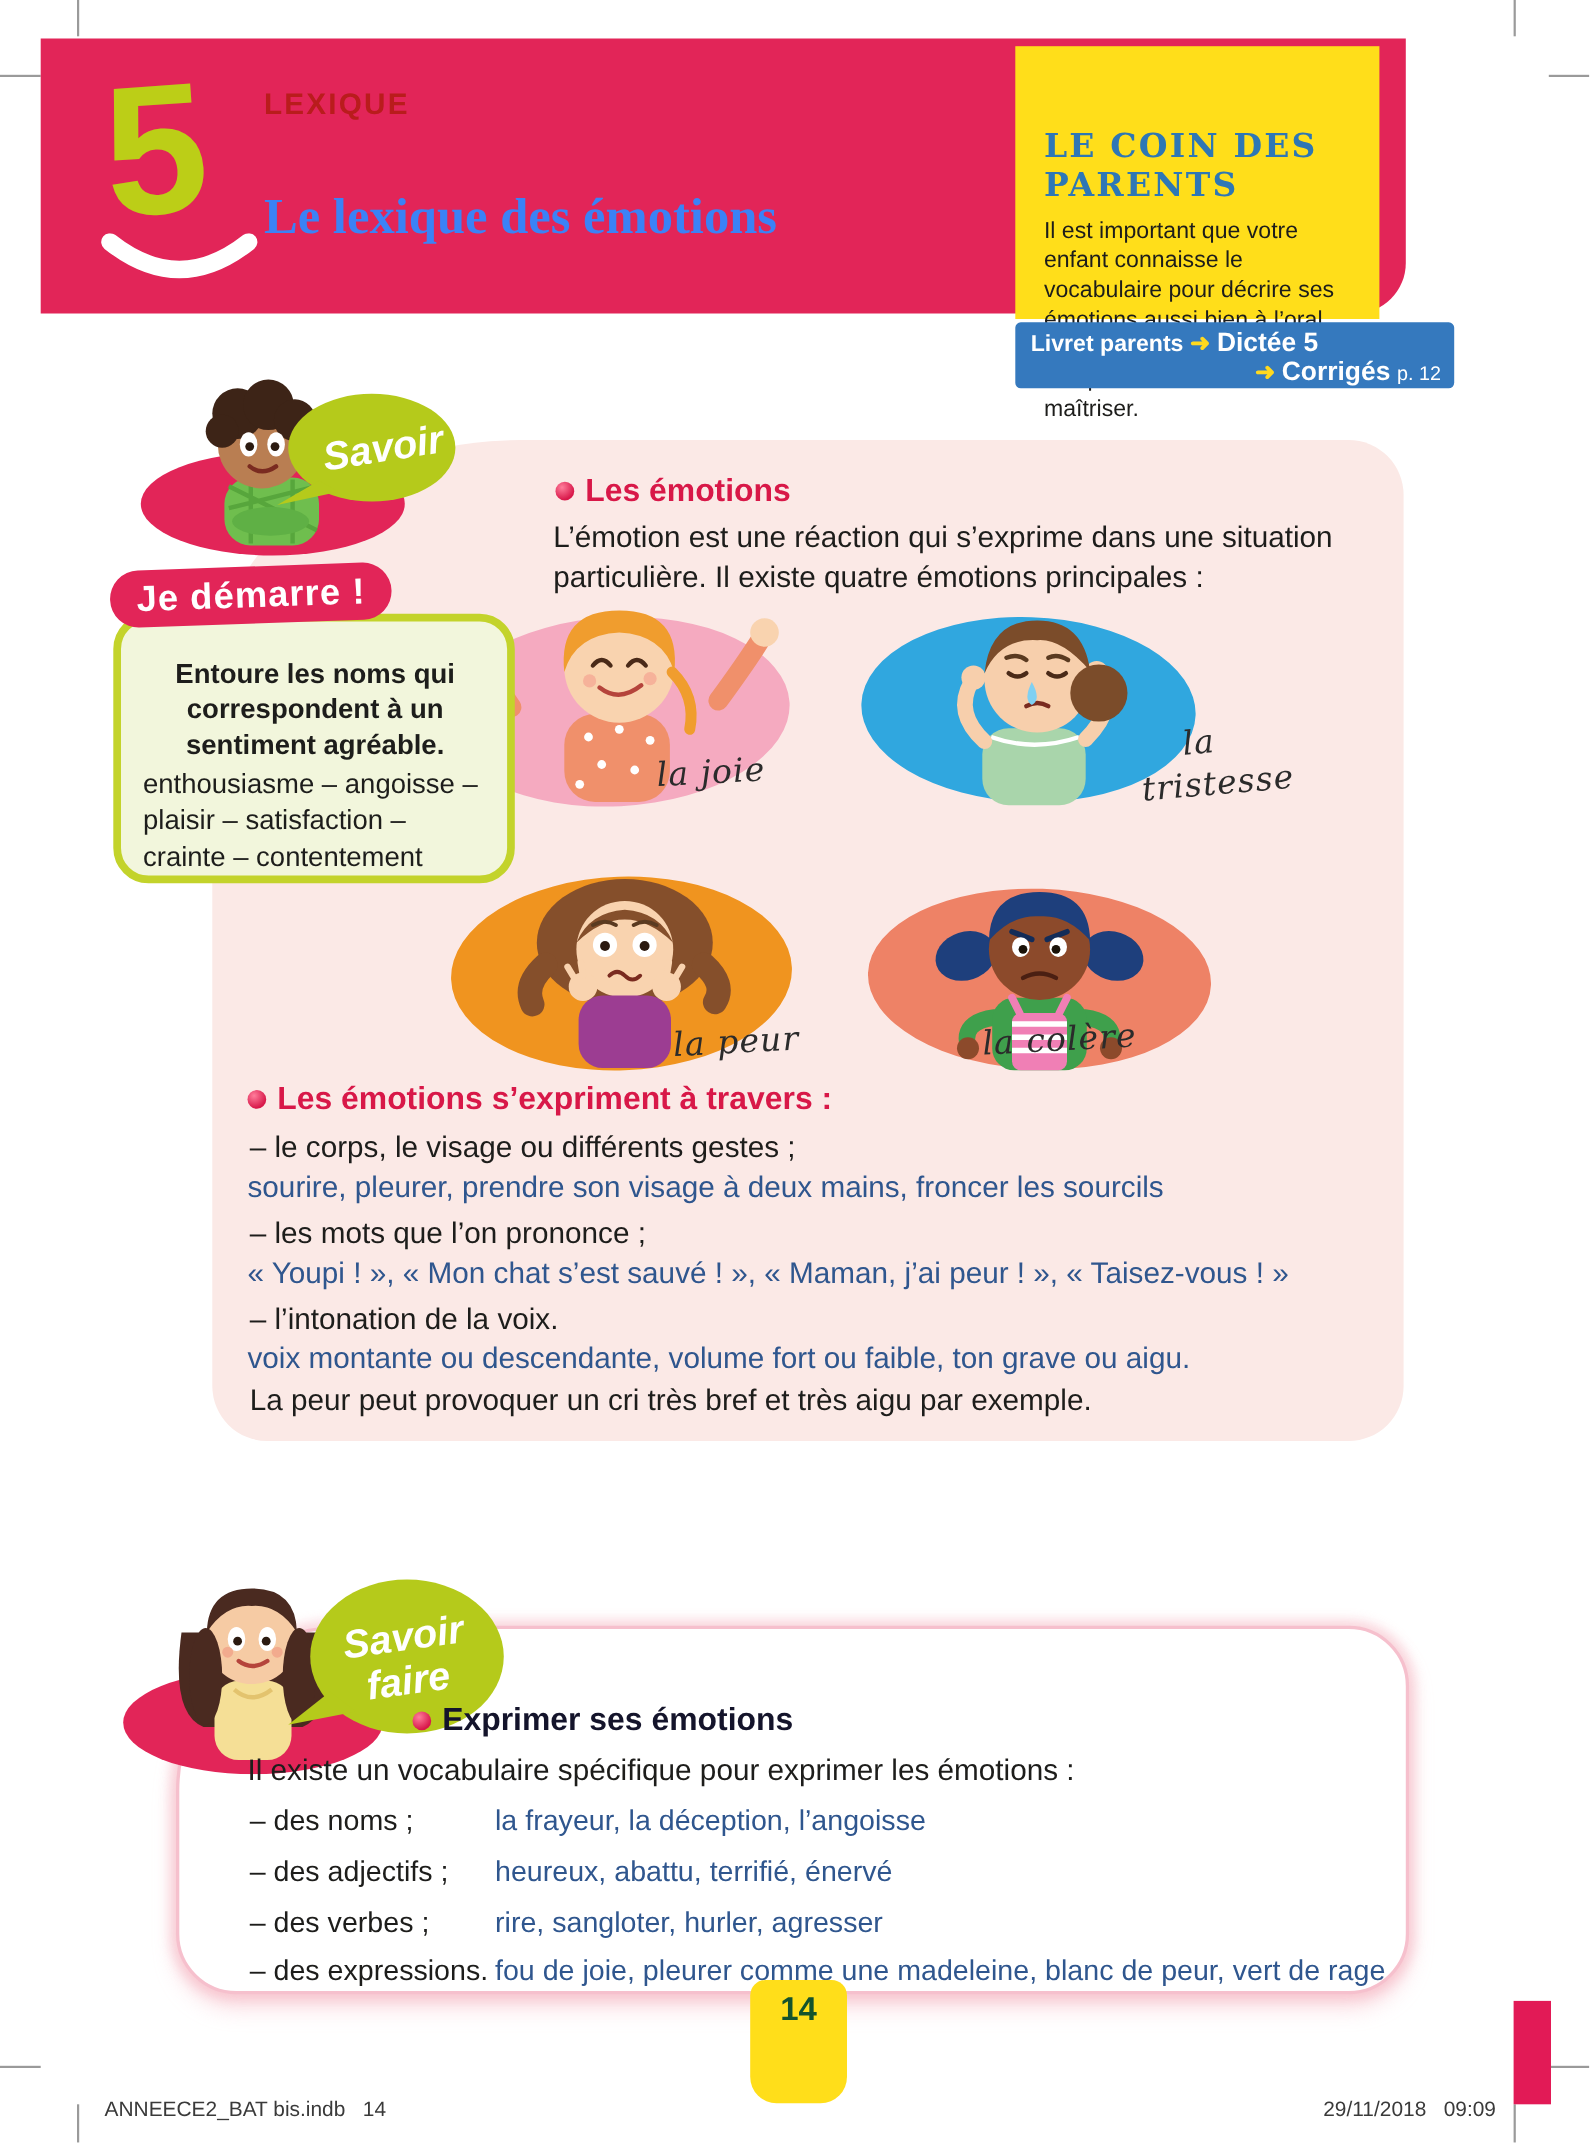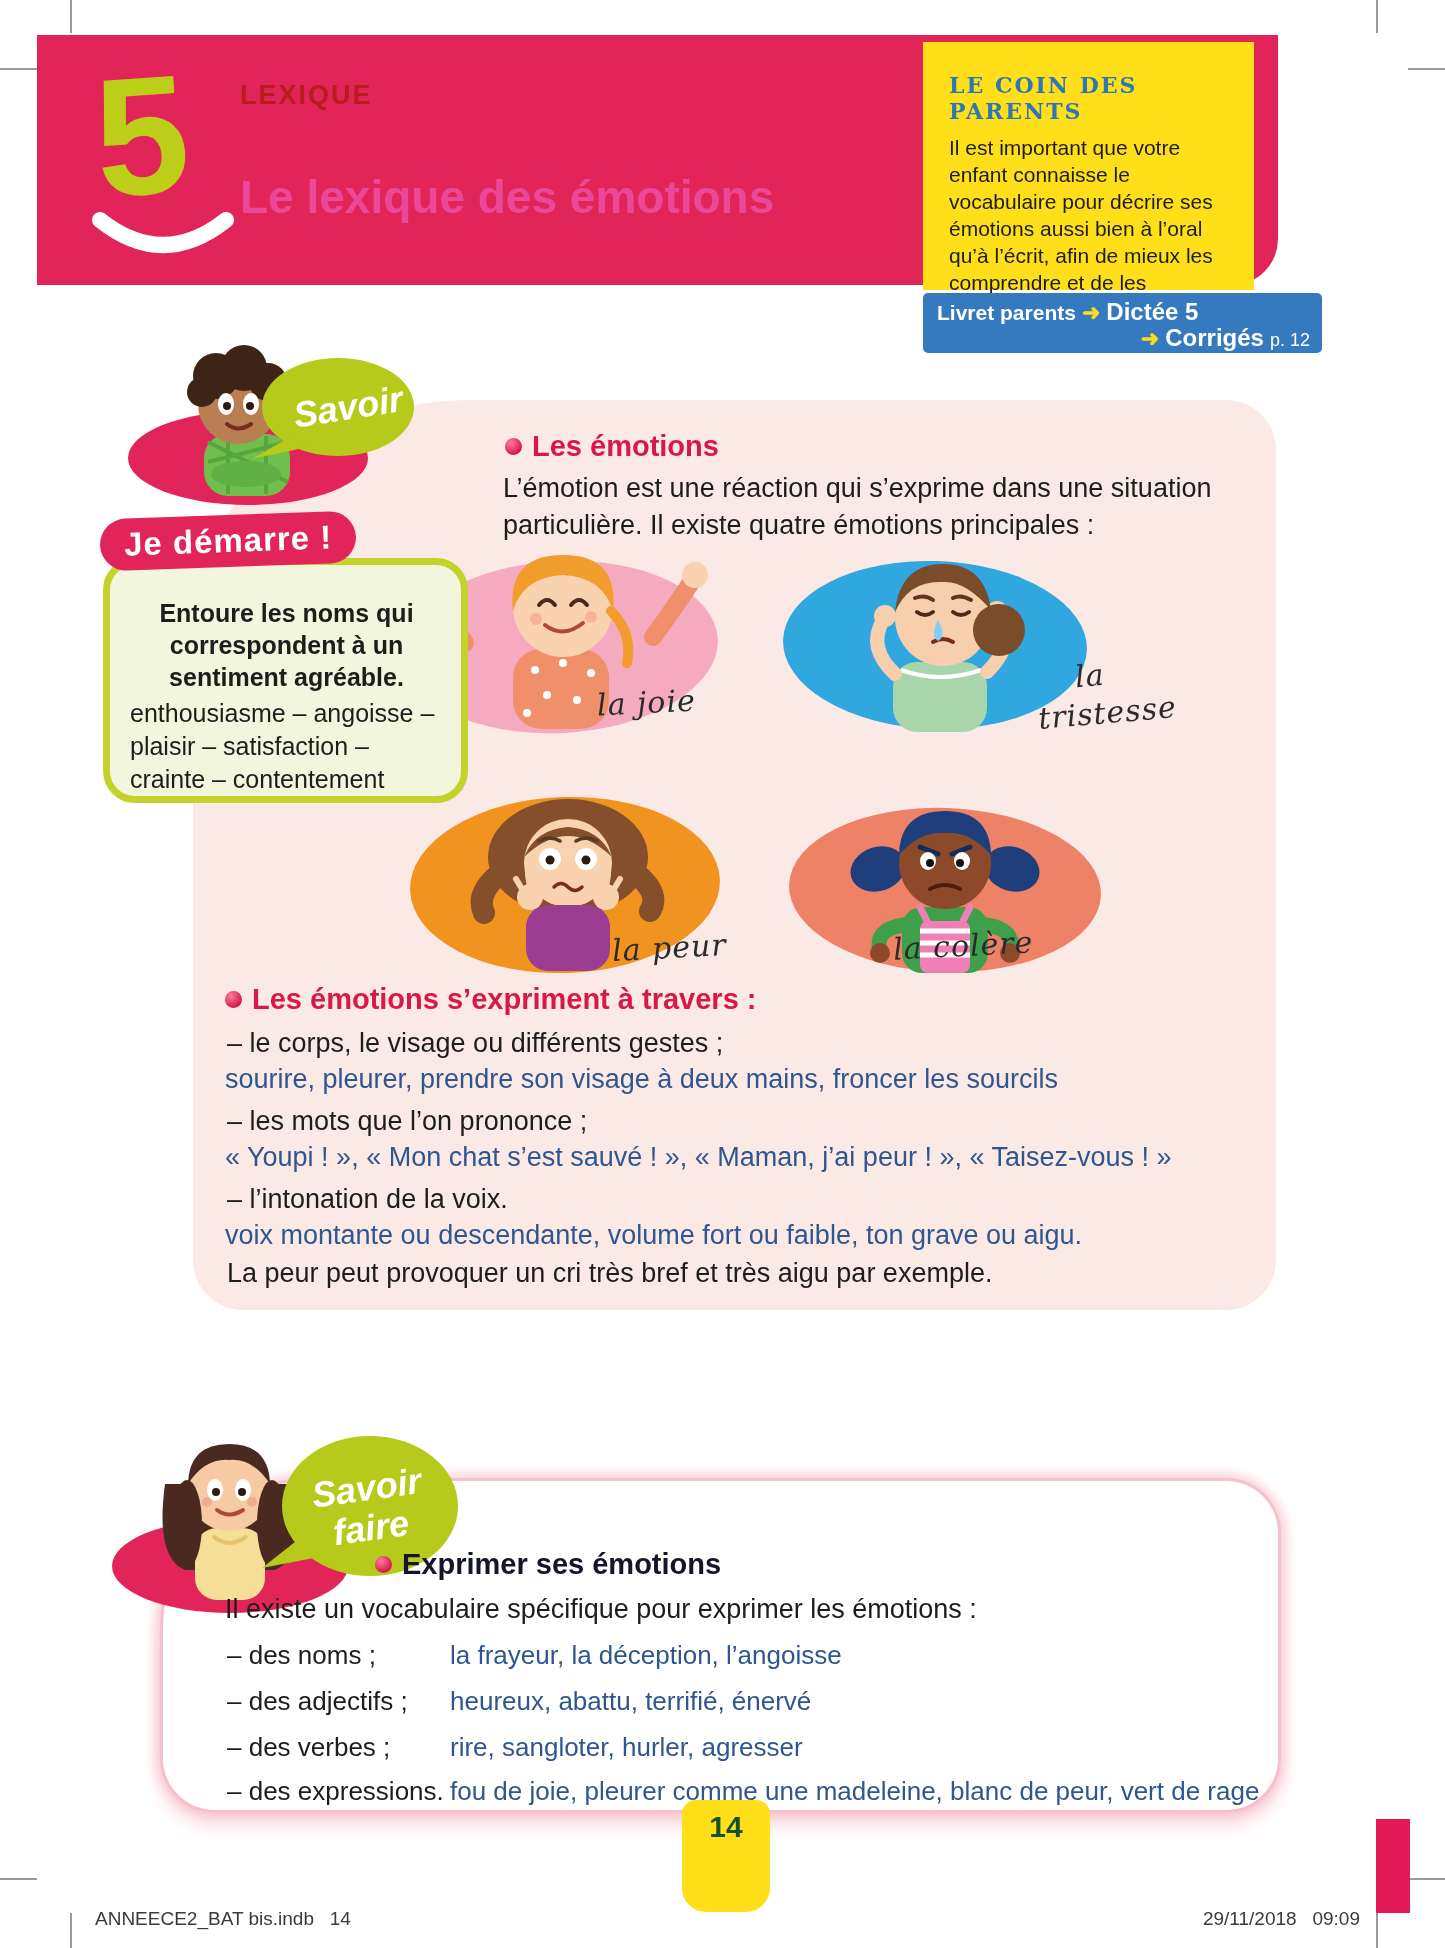--- a/index.html
+++ b/index.html
@@ -8,25 +8,25 @@
   .abs{position:absolute;}
 
   
   .cropV{position:absolute;width:2px;background:#9a9a9a;}
   .cropH{position:absolute;height:2px;background:#9a9a9a;}
 
   
   #banner{left:37px;top:35px;width:1241px;height:250px;background:#E22558;border-radius:0 0 46px 0;}
   #unit-number{left:95px;top:52px;font-size:168px;font-weight:800;color:#BCCE17;transform:rotate(-4deg);line-height:1;}
   #strand{left:240px;top:80px;font-size:27px;font-weight:bold;color:#b91c1c;letter-spacing:2px;}
-  #page-title{left:240px;top:170px;font-size:46px;font-weight:bold;color:#ec4899;}
+  #page-title{left:240px;top:170px;font-size:46px;font-weight:bold;color:#3b82f6;font-family:Liberation Serif, serif;}
 
   
   #parents-box{left:923px;top:42px;width:331px;height:248px;background:#FFDE1A;box-sizing:border-box;padding:30px 22px 0 26px;}
-  #parents-title{font-size:22px;font-weight:bold;color:#2E77B5;letter-spacing:2px;font-family:"DejaVu Serif",serif;}
+  #parents-title{font-size:30px;font-weight:bold;color:#2E77B5;letter-spacing:2px;font-family:"DejaVu Serif",serif;margin-top:44px;}
   #parents-body{margin-top:10px;font-size:21px;line-height:27px;color:#1d1d1b;}
   #livret-box{left:923px;top:293px;width:399px;height:60px;background:#3579BE;border-radius:5px;box-sizing:border-box;padding:5px 12px 0 14px;color:#fff;}
   .livret-line{display:flex;align-items:baseline;gap:6px;font-size:21px;}
   .livret-line.second{justify-content:flex-end;margin-top:-2px;}
   .livret-arrow{color:#FFD91E;font-size:22px;font-weight:bold;}
   .livret-strong{font-weight:bold;font-size:24px;font-family:Liberation Sans, sans-serif;}
   .livret-small{font-size:18px;}
 
   
   #panel1{left:193px;top:400px;width:1083px;height:910px;background:#FBE9E6;

